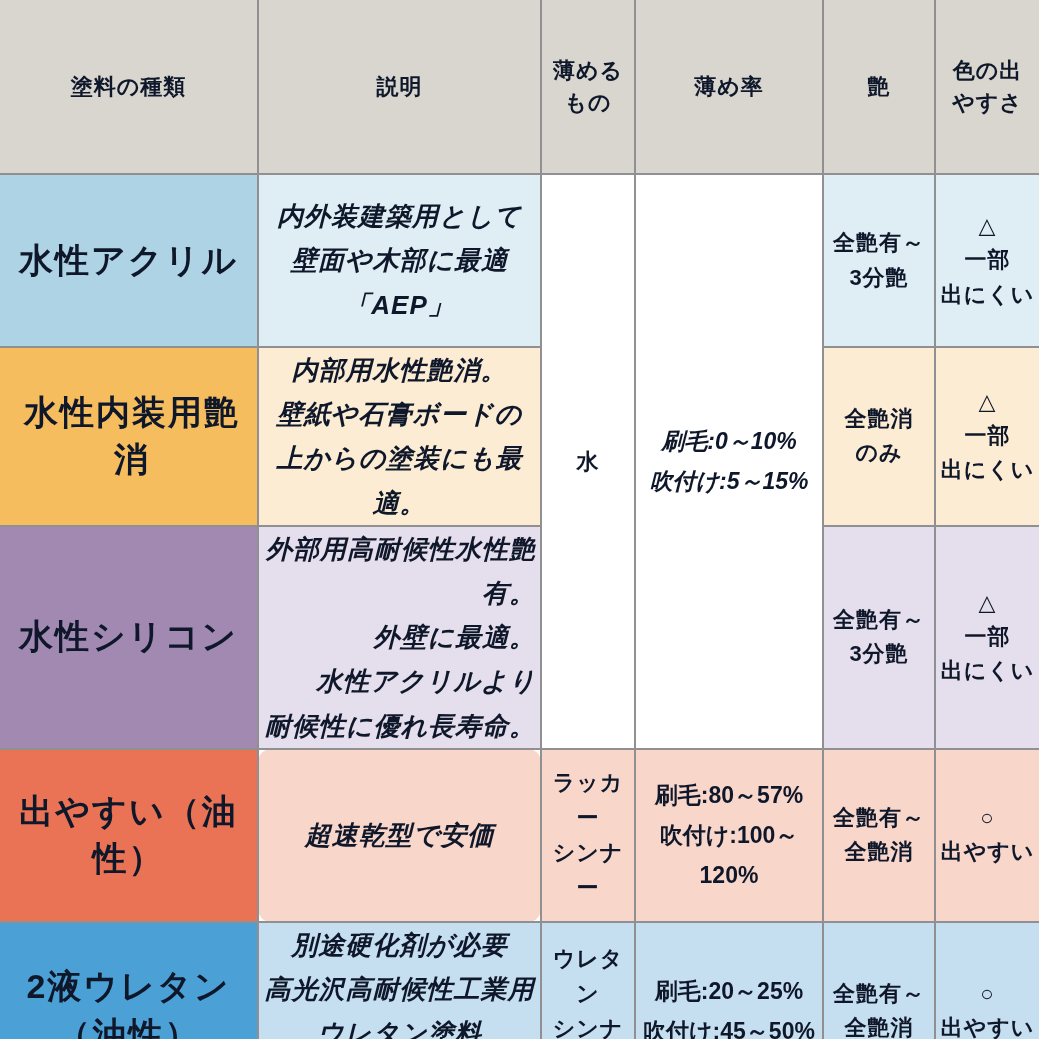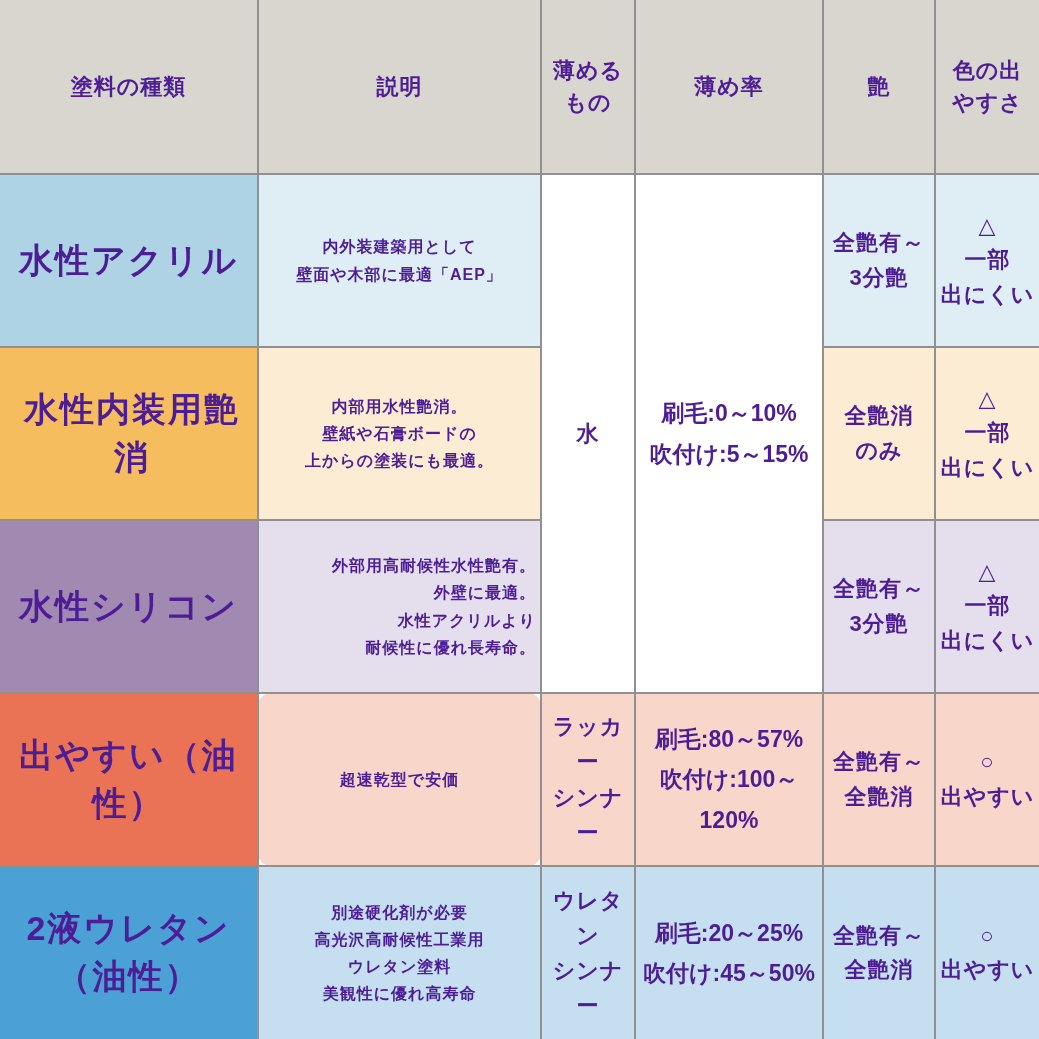--- a/index.html
+++ b/index.html
@@ -6,21 +6,21 @@
     margin: 0;
     padding: 0;
     background: #ffffff;
   }
   .stage {
     width: 1039px;
     height: 1039px;
     overflow: hidden;
     font-family: "Liberation Sans", "DejaVu Sans", sans-serif;
     font-weight: 700;
-    color: #4c1d95;
+    color: #0f172a;
   }
   table.paint-table {
     width: 1039px;
     height: 1039px;
     table-layout: fixed;
     border-collapse: collapse;
     border-style: hidden; 
   }
   table.paint-table td,
   table.paint-table th {
@@ -37,23 +37,24 @@
     font-size: 22px;
     letter-spacing: 1px;
     line-height: 1.45;
   }
   td.type {
     font-size: 34px;
     letter-spacing: 2px;
     line-height: 1.4;
   }
   td.desc {
-    font-size: 16px;
+    font-size: 26px;
     letter-spacing: 1px;
     line-height: 1.7;
+    font-style: italic;
   }
   td.thinner {
     font-size: 22px;
     letter-spacing: 1px;
     line-height: 1.6;
   }
   td.ratio {
     font-size: 23px;
     line-height: 1.75;
   }
@@ -92,21 +93,21 @@
         <th class="hdr" style="background-color: rgb(217, 214, 207);">色の出
 やすさ</th>
       </tr>
     </thead>
     <tbody>
       <tr>
         <td class="type" style="background-color: rgb(174, 211, 228);">水性アクリル</td>
         <td class="desc" style="background-color: rgb(223, 238, 245);">内外装建築用として
 壁面や木部に最適「AEP」</td>
         <td class="thinner" rowspan="3" style="background-color: rgb(255, 255, 255);">水</td>
-        <td class="ratio" rowspan="3" style="background-color: rgb(255, 255, 255);">刷毛:0～10%
+        <td class="ratio" rowspan="3" style="background-color: rgb(255, 255, 255); font-style: italic;">刷毛:0～10%
 吹付け:5～15%</td>
         <td class="gloss" style="background-color: rgb(223, 238, 245);">全艶有～
 3分艶</td>
         <td class="ease" style="background-color: rgb(223, 238, 245);">△
 一部
 出にくい</td>
       </tr>
       <tr>
         <td class="type" style="background-color: rgb(246, 189, 95); padding-left: 11px;">水性内装用艶消</td>
         <td class="desc" style="background-color: rgb(252, 236, 211);">内部用水性艶消。

